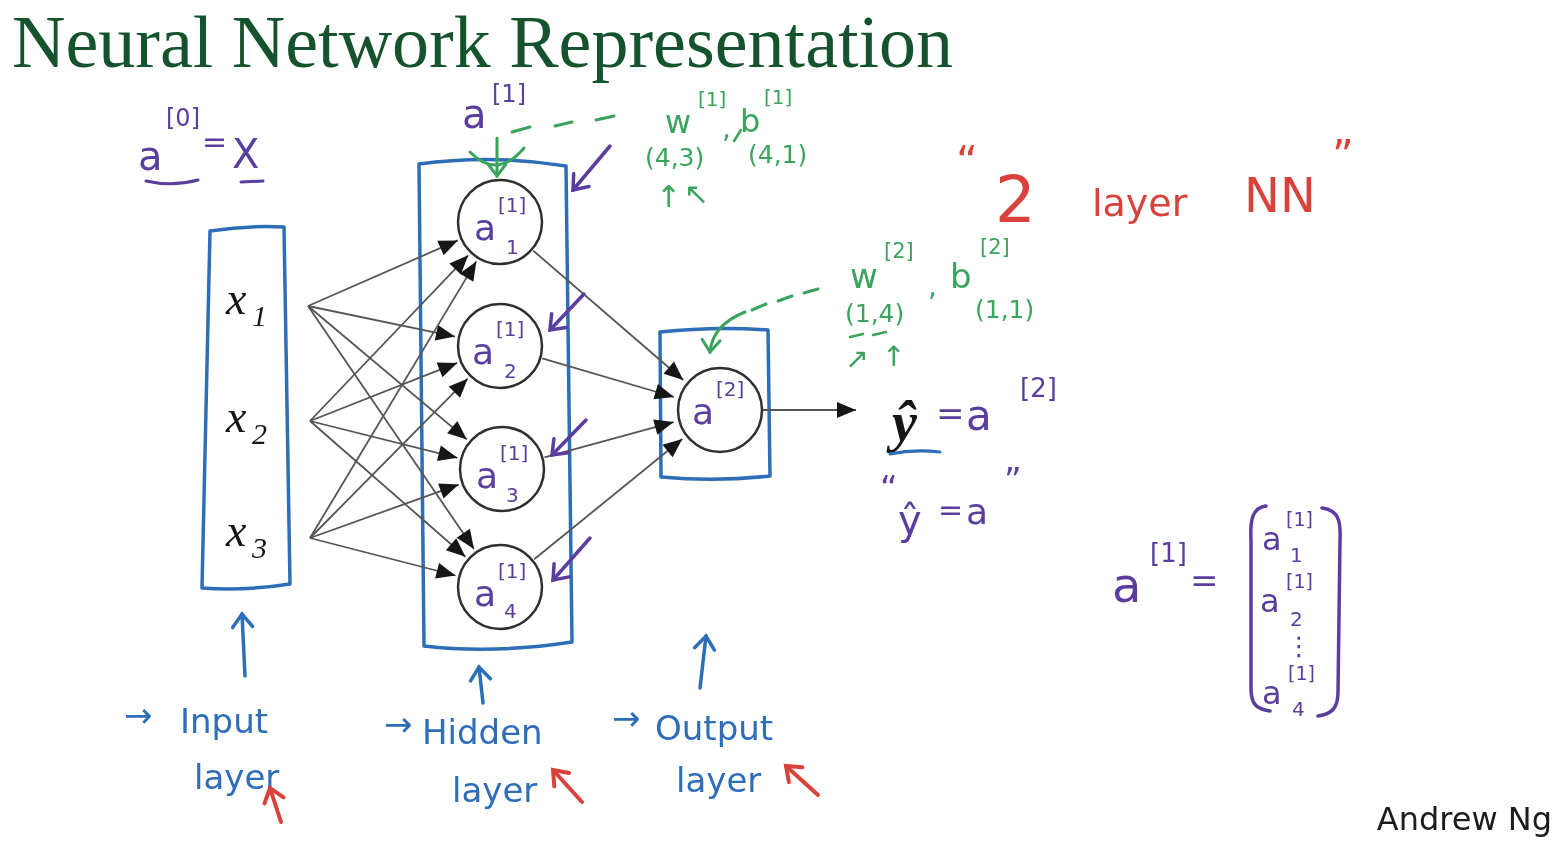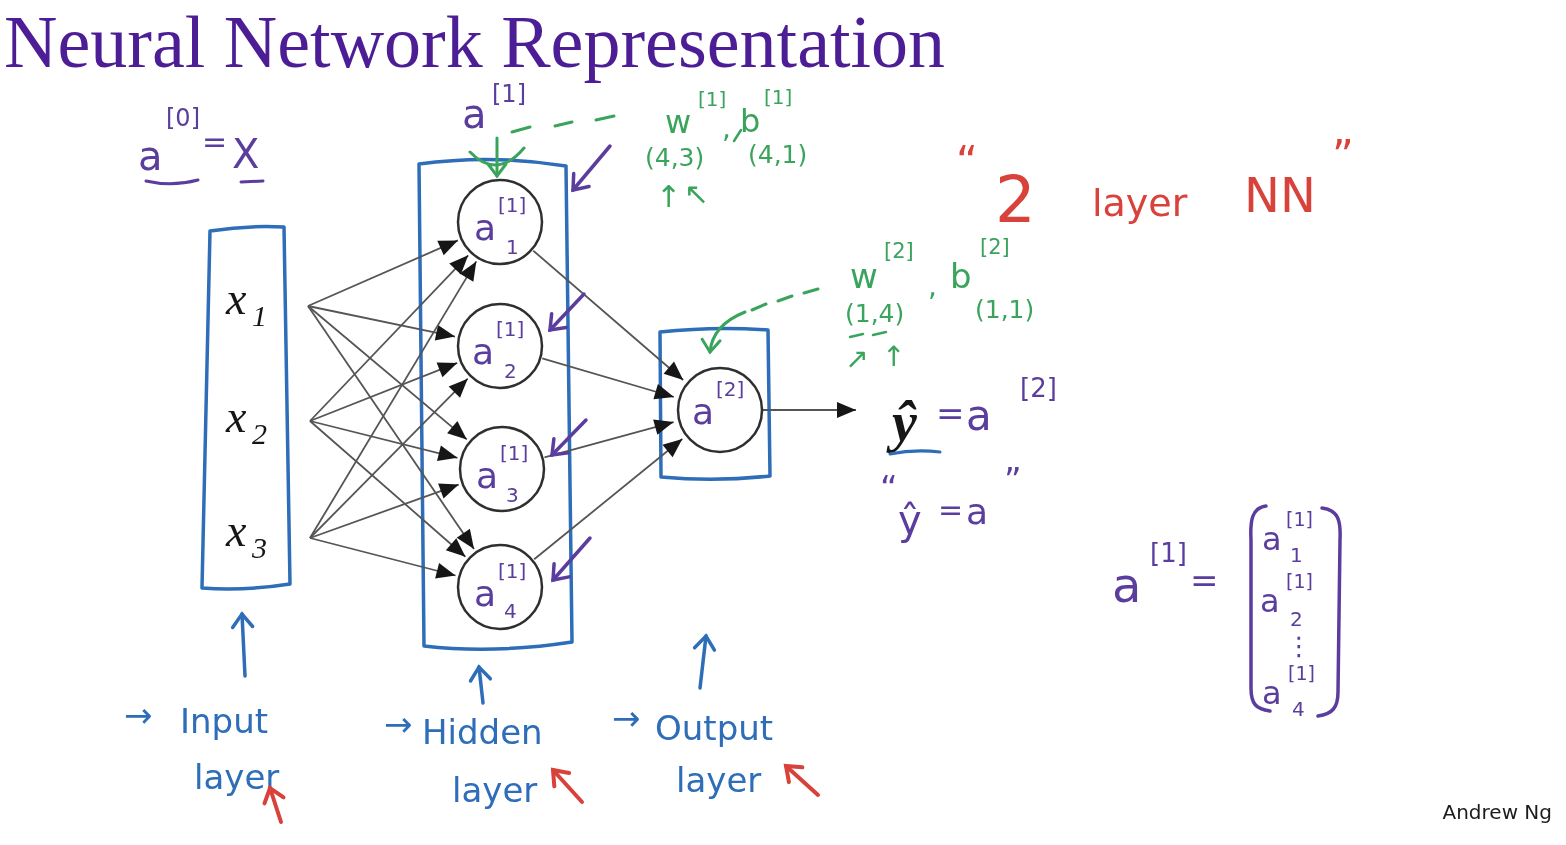--- a/index.html
+++ b/index.html
@@ -1,19 +1,19 @@
 <!DOCTYPE html>
 <html><head>
 <meta charset="utf-8">
 <style>
   html,body{margin:0;padding:0;background:#ffffff;}
   body{width:1566px;height:845px;overflow:hidden;}
   .canvas{position:relative;width:1566px;height:845px;background:#ffffff;font-family:"DejaVu Sans",sans-serif;}
-  .title{position:absolute;left:4px;top:0px;font-family:"Liberation Serif",serif;font-size:74px;color:#4c1d95;white-space:nowrap;}
-  .author{position:absolute;right:14px;top:800px;font-size:20px;color:#1c1c1c;font-family:"DejaVu Sans",sans-serif;}
+  .title{position:absolute;left:12px;top:0px;font-family:"Liberation Serif",serif;font-size:74px;color:#14532d;white-space:nowrap;}
+  .author{position:absolute;right:14px;top:800px;font-size:32px;color:#1c1c1c;font-family:"DejaVu Sans",sans-serif;}
   svg{position:absolute;left:0;top:0;}
   svg text{font-family:"DejaVu Sans",sans-serif;}
   .math{font-family:"Liberation Serif",serif;font-style:italic;}
   .purple{fill:#5b3d9e;} .green{fill:#3aa45c;} .red{fill:#d8423a;} .blue{fill:#2e6db8;} .ink{fill:#161616;}
   .s-blue{stroke:#2e6db8;} .s-green{stroke:#3aa45c;} .s-purple{stroke:#5b3d9e;} .s-red{stroke:#d8423a;}
   .stroke{fill:none;stroke-linecap:round;stroke-linejoin:round;}
   .edge{stroke:#555555;stroke-width:1.8;fill:none;}
   .node{fill:#ffffff;stroke:#2f2f2f;stroke-width:2.5;}
   .box{fill:none;stroke:#2e6db8;stroke-width:3.5;stroke-linejoin:round;stroke-linecap:round;}
 </style>

